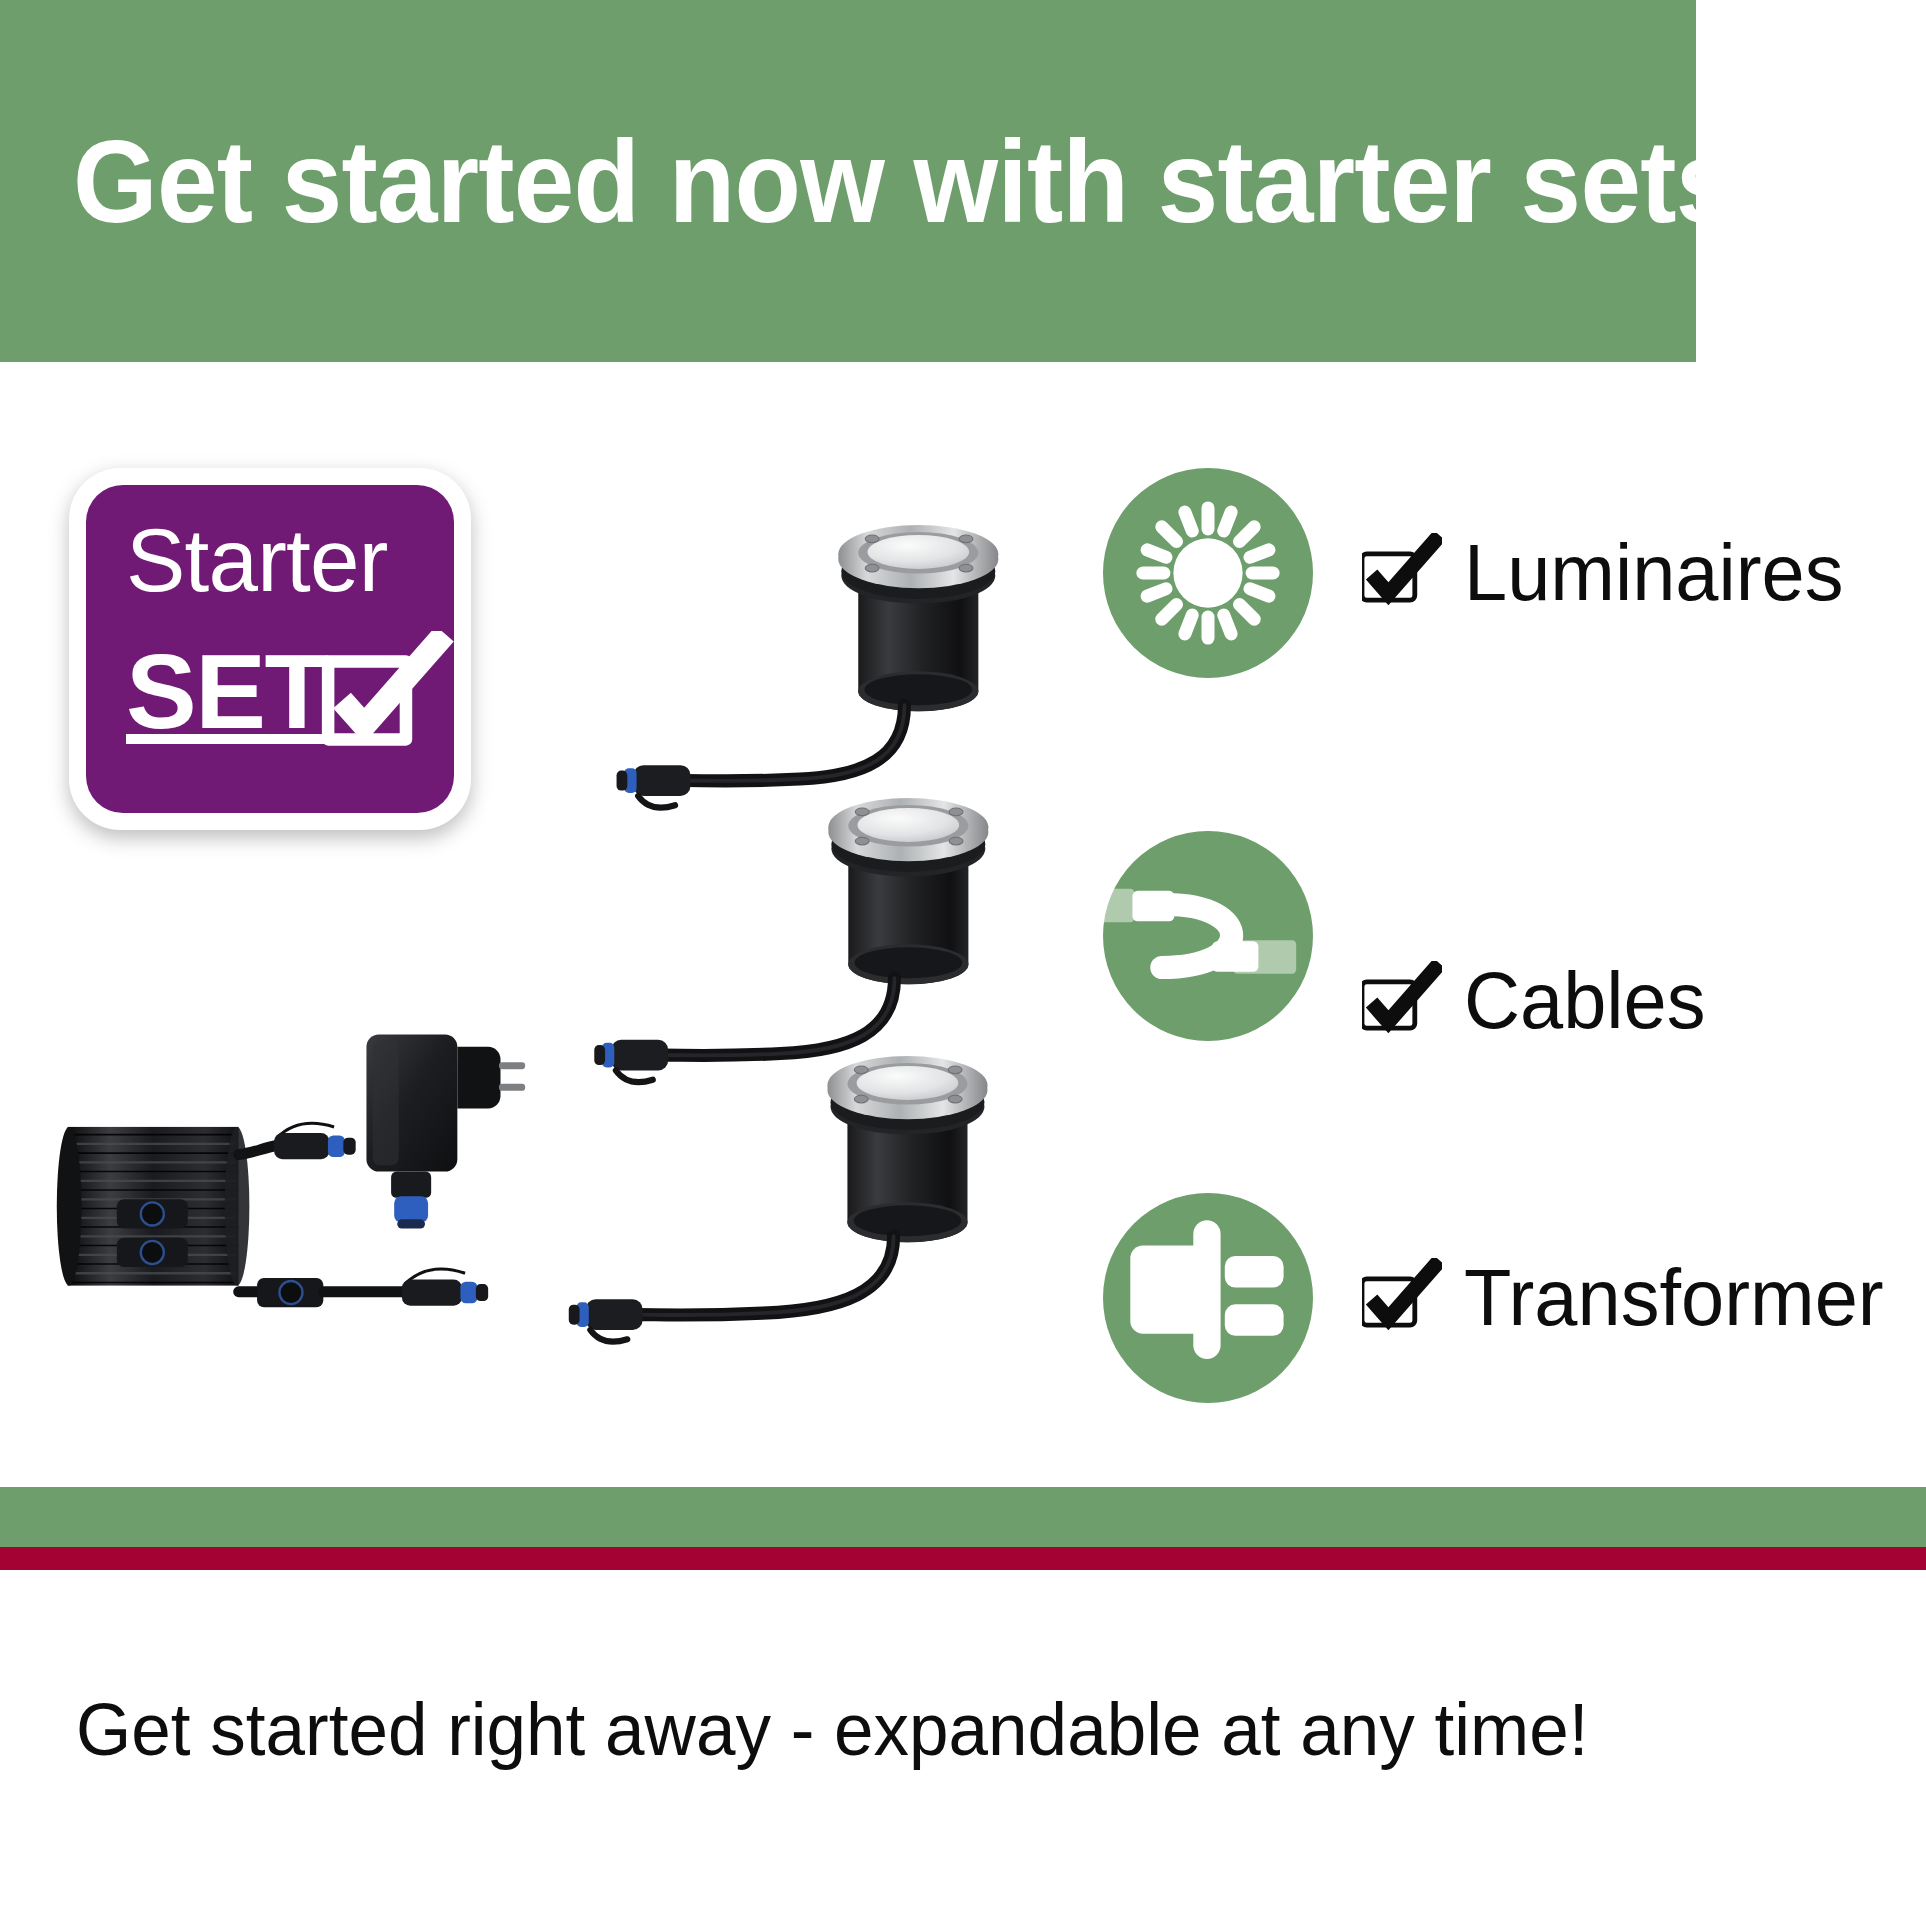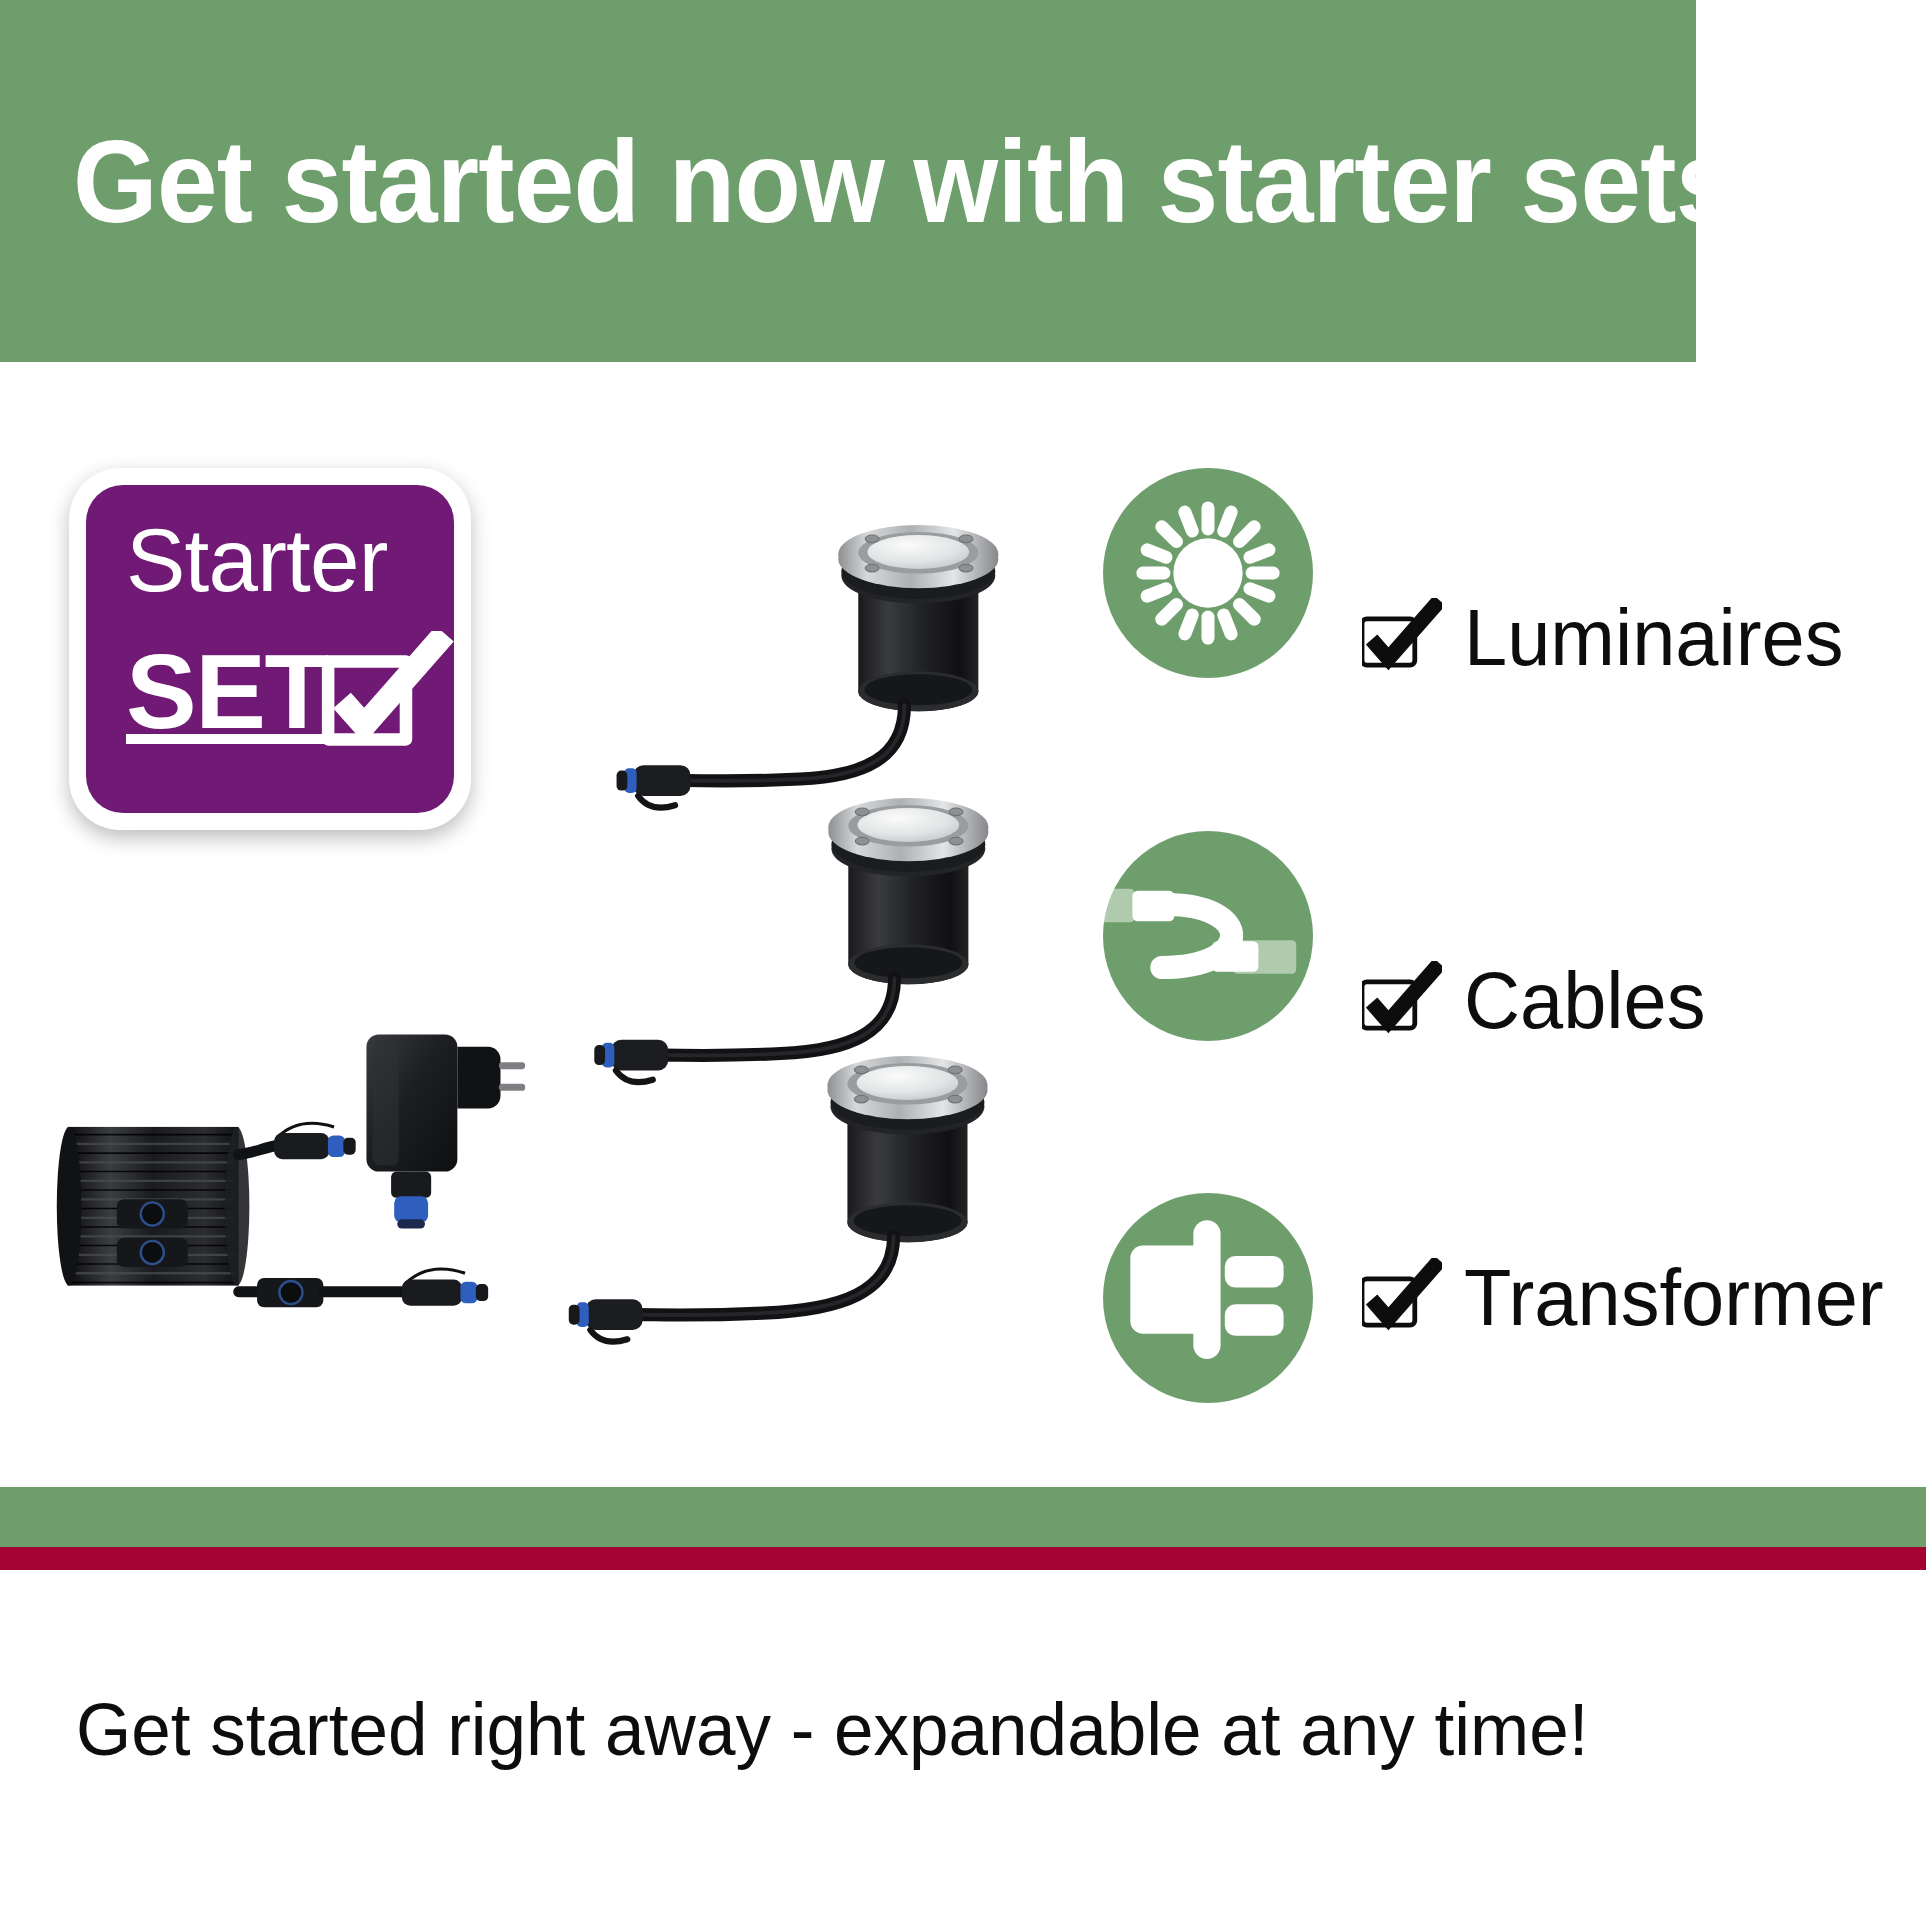--- a/index.html
+++ b/index.html
@@ -70,21 +70,21 @@
   .badge-set{
     position:absolute; left:40px; top:153px;
     color:#ffffff; font-size:106px; font-weight:700;
     font-family:"Liberation Sans",sans-serif;
     letter-spacing:-1.5px; line-height:1;text-decoration:underline;
   }
   .badge-check{ position:absolute; left:231px; top:146px; width:139px; height:139px; }
 
   
   .feature{ position:absolute; display:flex; align-items:center; }
-  .f1{ left:1103px; top:468px;align-items:flex-end; }
+  .f1{ left:1103px; top:468px; }
   .f2{ left:1103px; top:831px;align-items:flex-end; }
   .f3{ left:1103px; top:1193px; }
 
   .circle{
     width:210px; height:210px; border-radius:50%;
     background:#6d9e6b; position:relative; flex:0 0 auto;
   }
   .feat-label{
     display:flex; align-items:center; margin-left:49px;
   }

